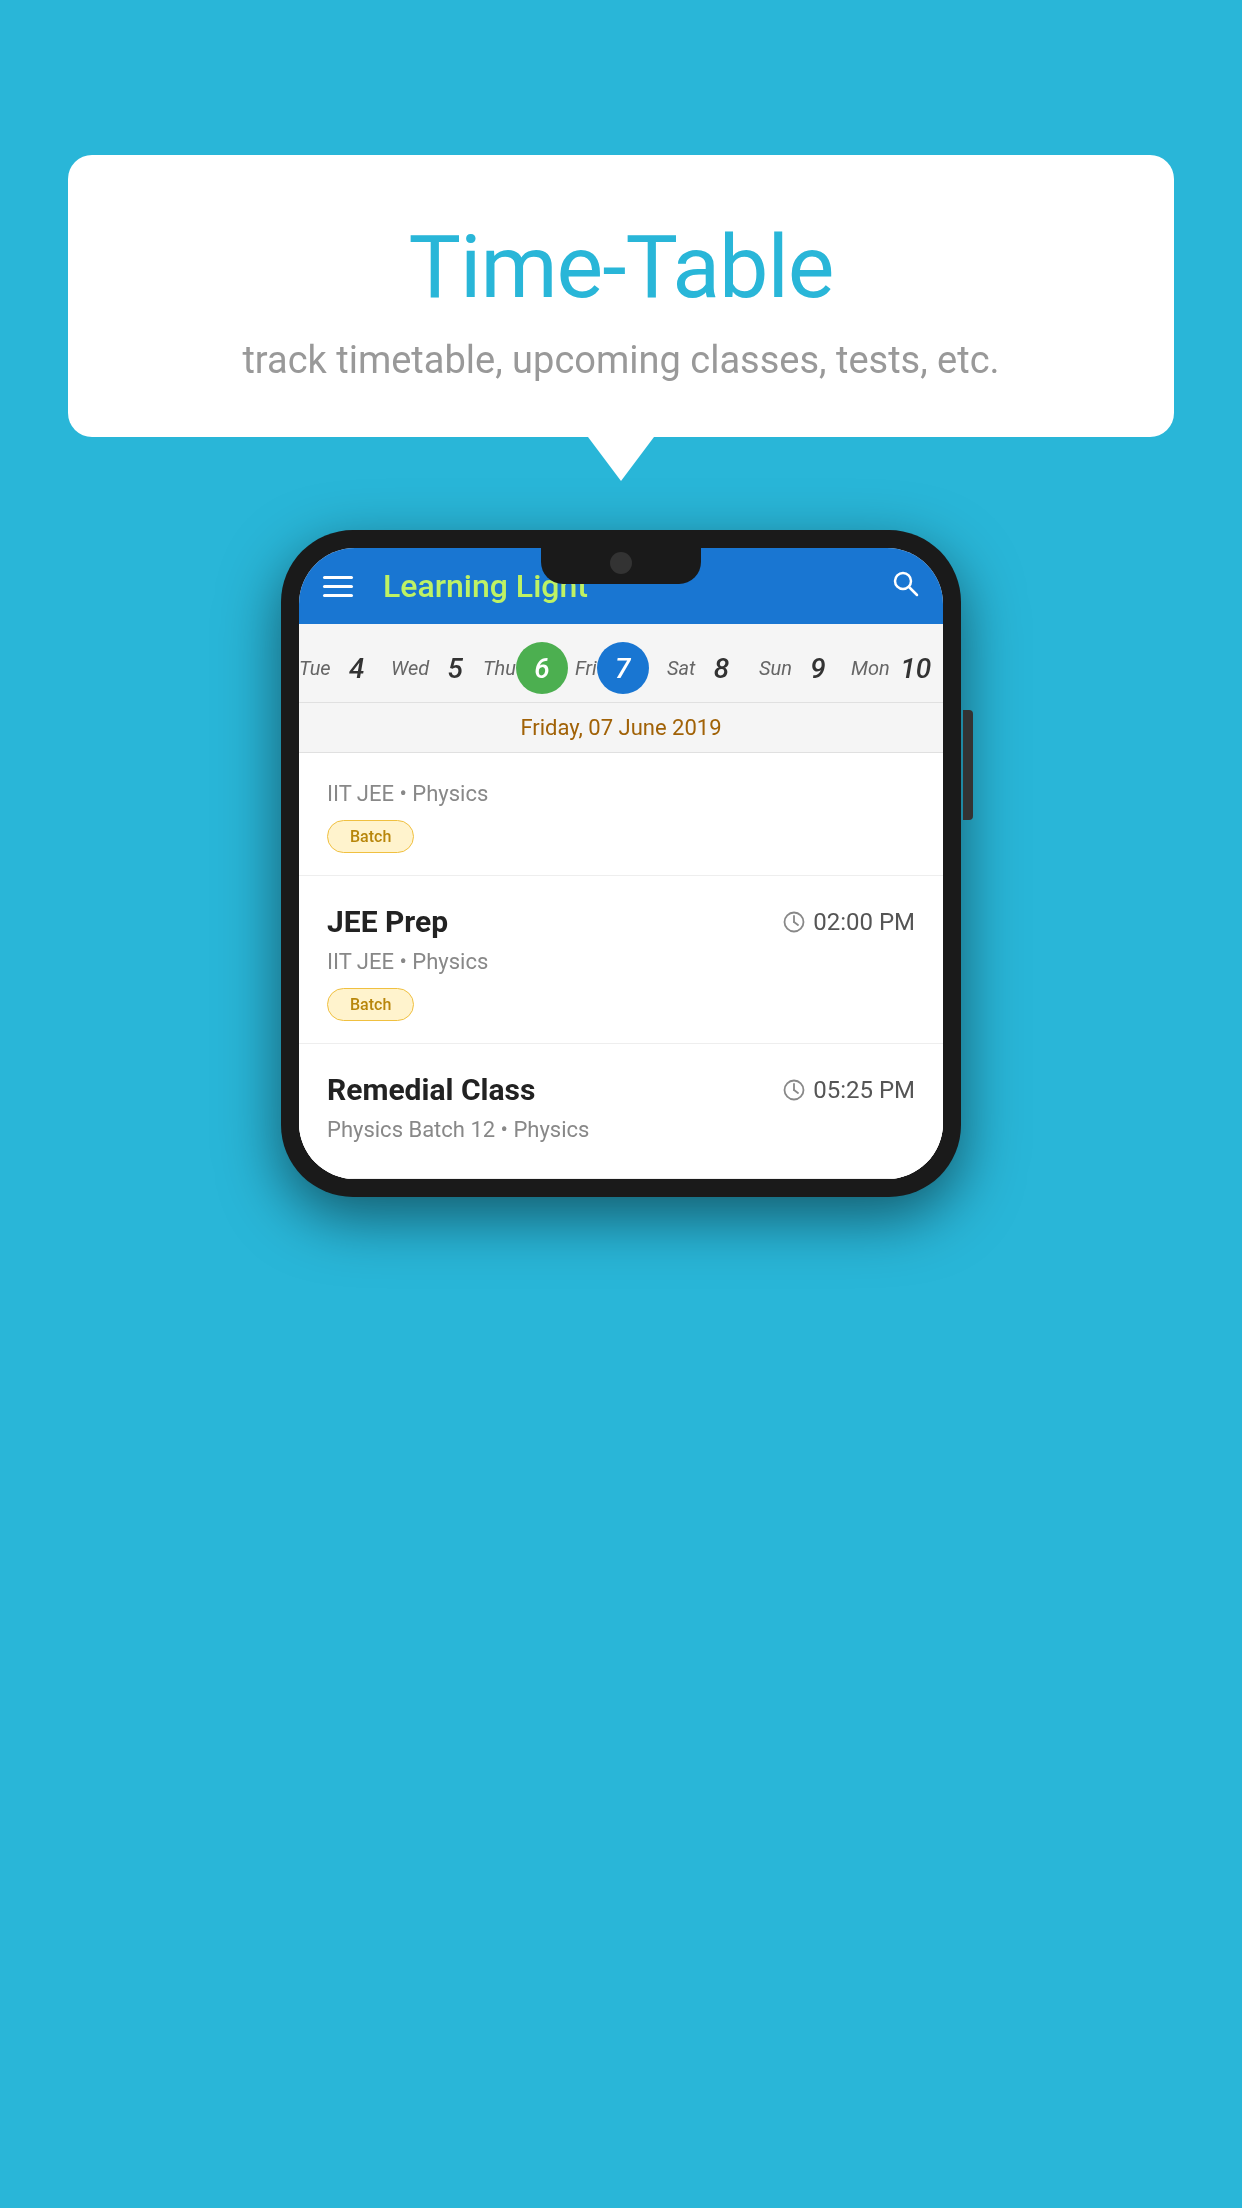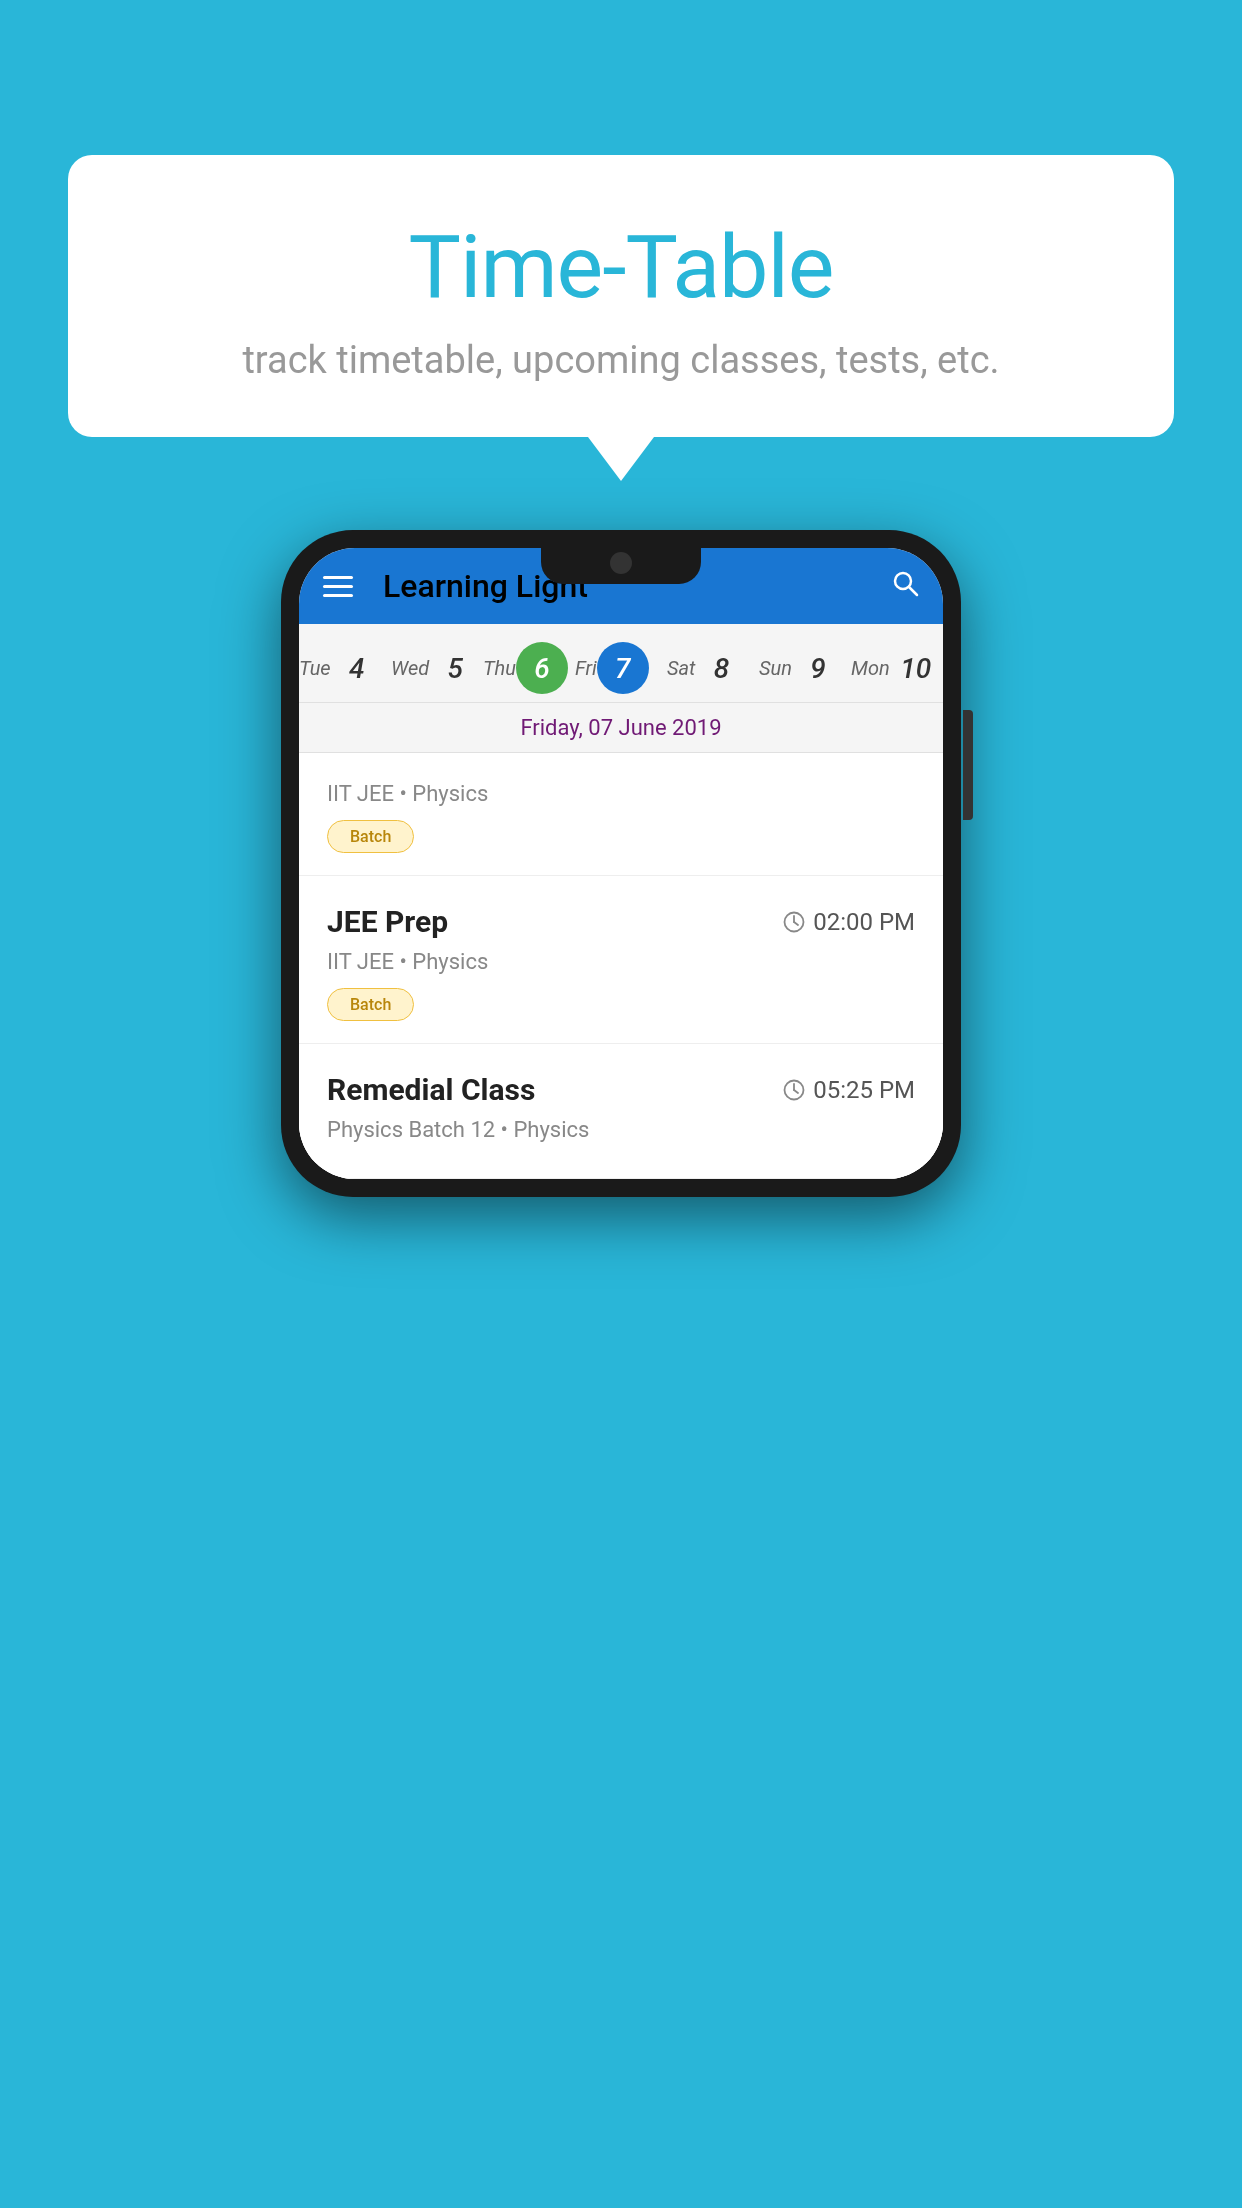--- a/index.html
+++ b/index.html
@@ -143,21 +143,21 @@
     }
     .hamburger-icon span {
       display: block;
       width: 30px;
       height: 3px;
       background: #fff;
       border-radius: 2px;
     }
     .app-title {
       flex: 1;
-      color: #000000;
+      color: #bef264;
       font-size: 32px;
       font-weight: 500;
       margin-left: 8px;
     }
     .search-icon {
       color: #fff;
       font-size: 30px;
       cursor: pointer;
     }
 
@@ -199,21 +199,21 @@
     }
     .cal-day-num.selected {
       background: #1976d2;
       color: #fff;
     }
     .cal-date-label {
       background: #f5f5f5;
       text-align: center;
       padding: 12px 0;
       font-size: 22px;
-      color: #701a75;
+      color: #a16207;
       border-bottom: 1px solid #e0e0e0;
     }
 
     
     .schedule-list {
       background: #fff;
       overflow-y: auto;
     }
     .schedule-item {
       background: #fff;

